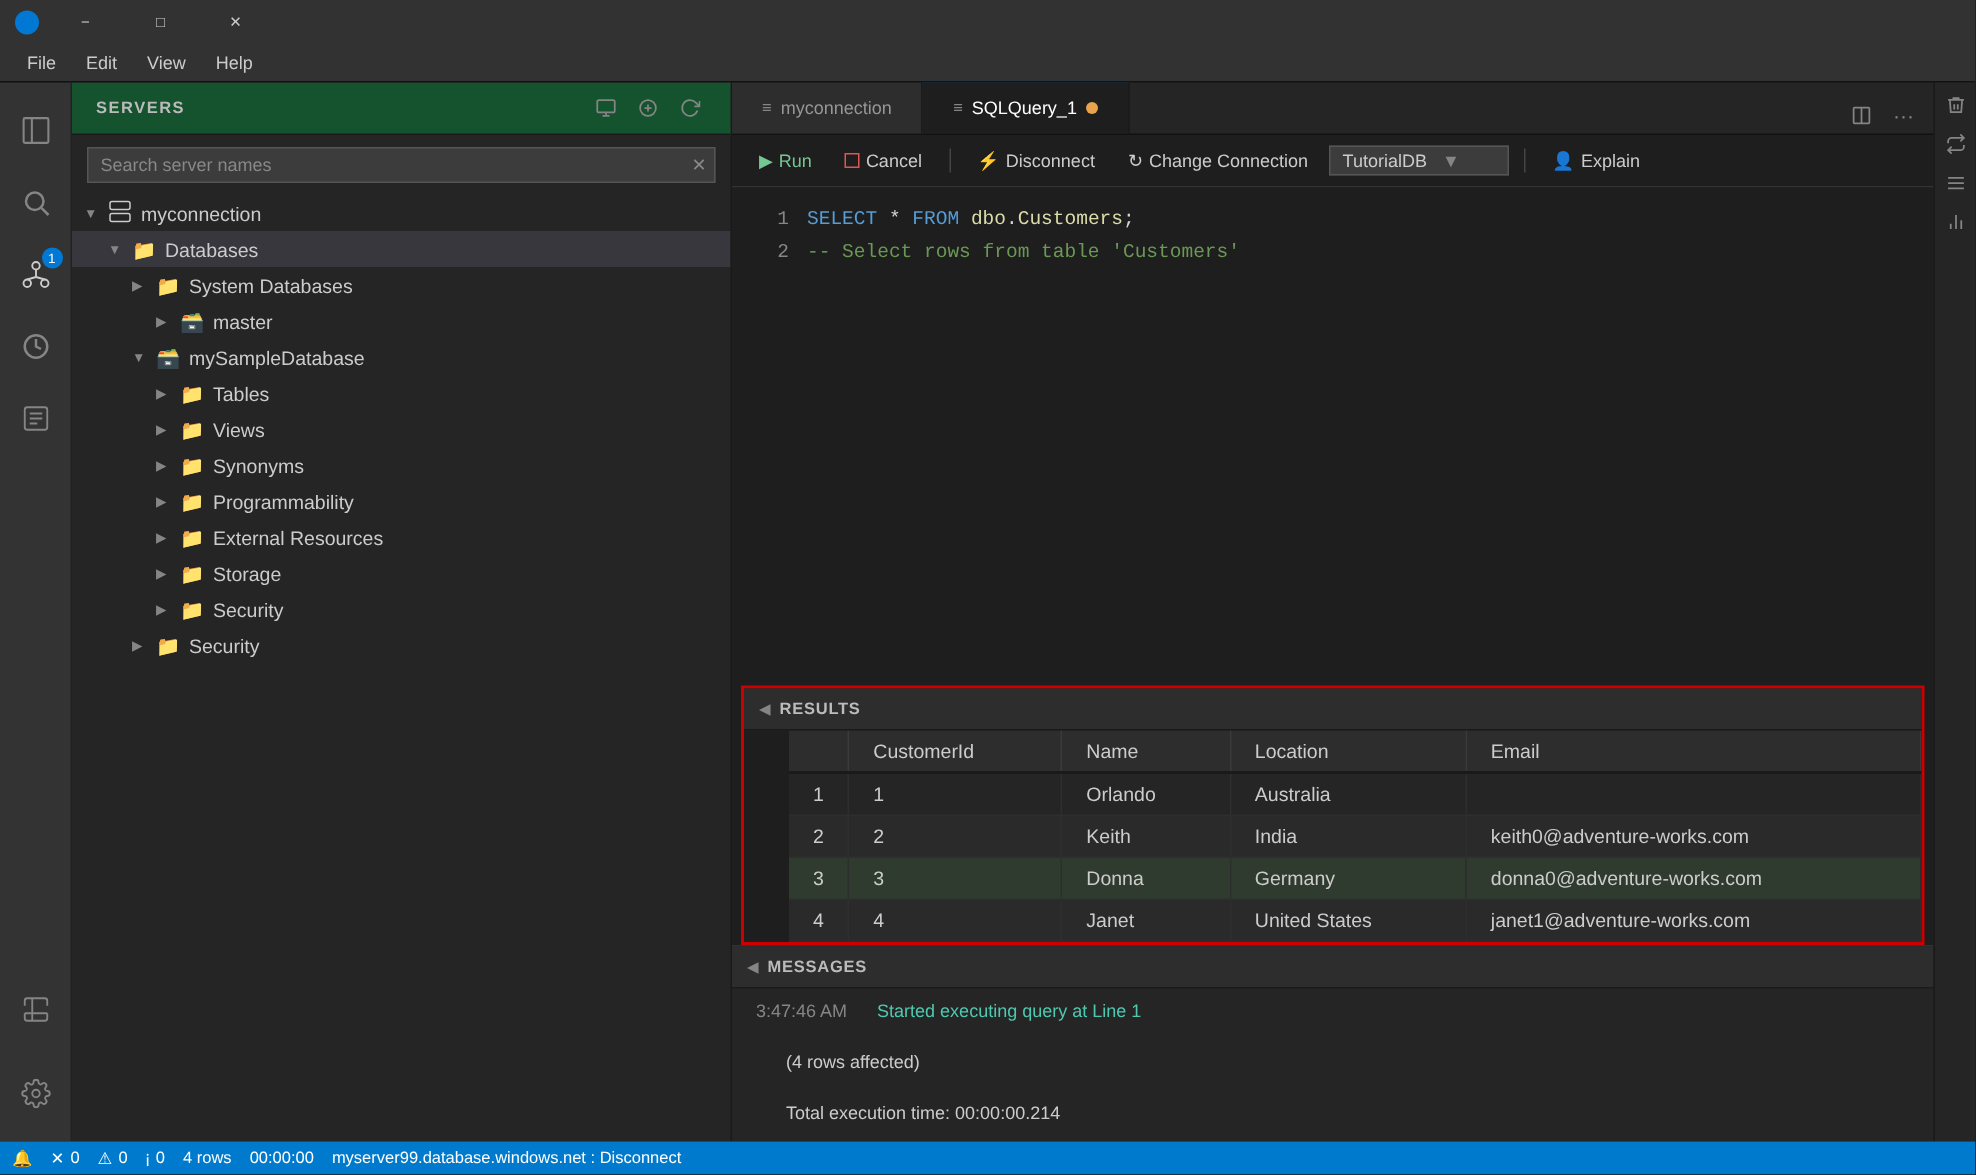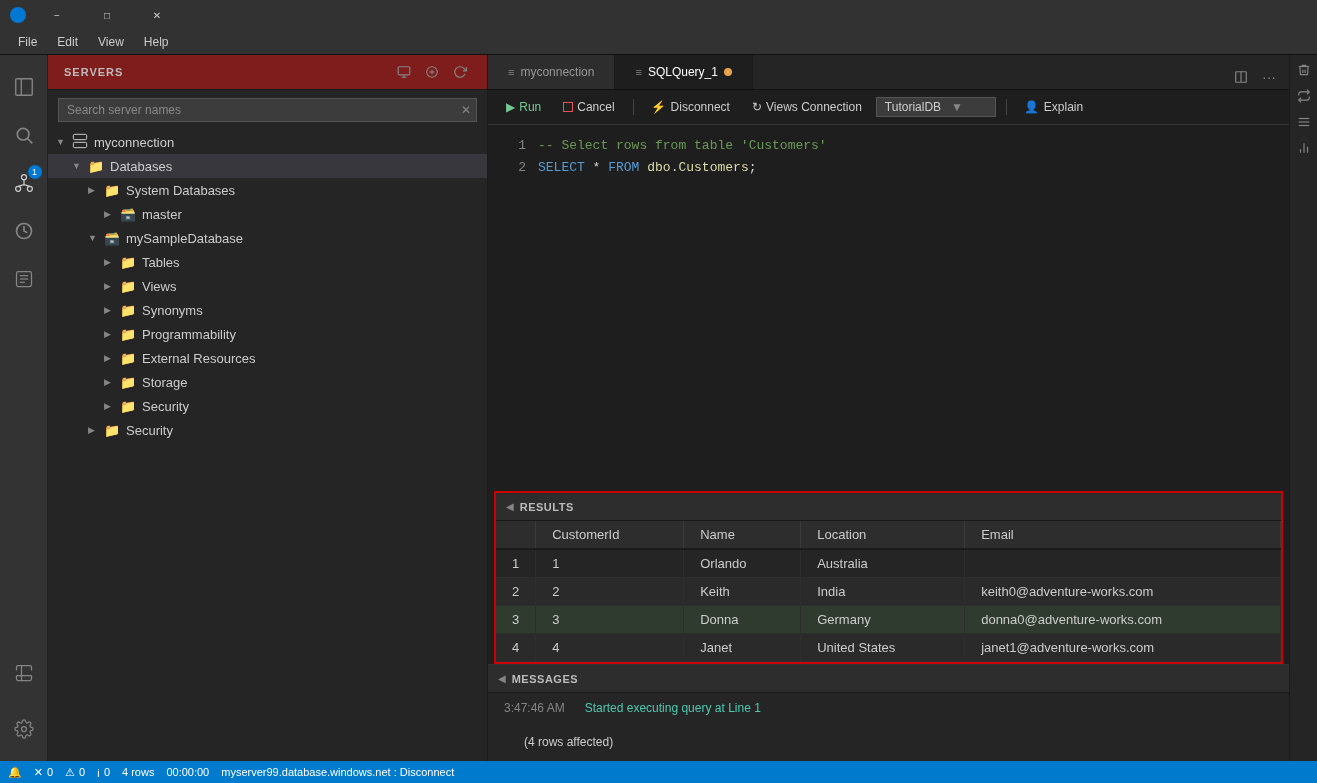--- a/index.html
+++ b/index.html
@@ -21,21 +21,21 @@
 
     
     .activity-bar { width: 48px; background: #333333; display: flex; flex-direction: column; align-items: center; padding-top: 8px; flex-shrink: 0; border-right: 1px solid #222; }
     .activity-icon { width: 48px; height: 48px; display: flex; align-items: center; justify-content: center; color: #858585; font-size: 20px; cursor: pointer; position: relative; }
     .activity-icon .badge { position: absolute; top: 6px; right: 6px; background: #0078d4; color: white; font-size: 9px; width: 14px; height: 14px; border-radius: 50%; display: flex; align-items: center; justify-content: center; }
     .activity-spacer { flex: 1; }
     .activity-bottom { margin-bottom: 8px; }
 
     
     .sidebar { width: 440px; background: #252526; display: flex; flex-direction: column; flex-shrink: 0; border-right: 1px solid #1a1a1a; }
-    .sidebar-header { height: 35px; display: flex; align-items: center; padding: 0 16px; gap: 4px; background: #7f1d1d; border-bottom: 1px solid #1a1a1a; flex-shrink: 0; }
+    .sidebar-header { height: 35px; display: flex; align-items: center; padding: 0 16px; gap: 4px; background: #14532d; border-bottom: 1px solid #1a1a1a; flex-shrink: 0; }
     .sidebar-title { font-size: 11px; font-weight: 600; color: #bbbbbb; letter-spacing: 1px; flex: 1; }
     .sidebar-actions { display: flex; gap: 6px; }
     .sidebar-action-btn { width: 22px; height: 22px; display: flex; align-items: center; justify-content: center; color: #858585; cursor: pointer; font-size: 14px; }
     .search-bar { padding: 8px 10px; flex-shrink: 0; }
     .search-input-wrap { position: relative; }
     .search-input { width: 100%; background: #3c3c3c; border: 1px solid #555; color: #cccccc; padding: 4px 28px 4px 8px; font-size: 12px; outline: none; }
     .search-input::placeholder { color: #888; }
     .search-clear { position: absolute; right: 6px; top: 50%; transform: translateY(-50%); color: #888; cursor: pointer; font-size: 12px; }
     .tree { overflow-y: auto; flex: 1; }
     .tree-item { display: flex; align-items: center; padding: 3px 0; cursor: pointer; height: 24px; }
@@ -73,21 +73,21 @@
     .line-numbers { width: 50px; text-align: right; padding-right: 12px; color: #858585; font-size: 13px; line-height: 22px; user-select: none; flex-shrink: 0; }
     .code-content { flex: 1; line-height: 22px; }
     .code-line { display: flex; align-items: baseline; }
     .kw-green { color: #6a9955; }
     .kw-blue { color: #569cd6; }
     .kw-white { color: #d4d4d4; }
     .kw-yellow { color: #dcdcaa; }
     .results-header { height: 28px; background: #2d2d2d; display: flex; align-items: center; padding: 0 10px; gap: 6px; flex-shrink: 0; border-bottom: 1px solid #1a1a1a; }
     .results-header-icon { color: #858585; font-size: 10px; }
     .results-title { font-size: 11px; font-weight: 600; color: #bbbbbb; letter-spacing: 0.5px; }
-    .results-table-wrap { overflow: auto; }
+    .results-table-wrap { overflow: auto; padding-left: 30px; }
     .results-table { width: 100%; border-collapse: collapse; font-size: 13px; }
     .results-table th { background: #2d2d2d; color: #cccccc; padding: 6px 16px; text-align: left; border-right: 1px solid #3a3a3a; border-bottom: 2px solid #1a1a1a; font-weight: normal; white-space: nowrap; }
     .results-table td { padding: 6px 16px; border-right: 1px solid #2e2e2e; border-bottom: 1px solid #2e2e2e; color: #cccccc; white-space: nowrap; }
     .results-table tr:nth-child(odd) td { background: #252526; }
     .results-table tr:nth-child(even) td { background: #2a2a2a; }
     .results-table tr.highlighted td { background: #2f3b2f; }
     .row-num { color: #858585; width: 30px; text-align: right; padding-right: 8px; }
 
     
     .messages-area { background: #252526; border-top: 1px solid #333; }
@@ -354,51 +354,51 @@
         <span style="color:#e05555; border: 1.5px solid #e05555; width:10px; height:10px; display:inline-block;"></span>
         <span>Cancel</span>
       </button>
       <div class="toolbar-separator"></div>
       <button class="toolbar-btn">
         <span style="font-size:12px;">⚡</span>
         <span>Disconnect</span>
       </button>
       <button class="toolbar-btn">
         <span style="font-size:12px;">↻</span>
-        <span>Views Connection</span>
+        <span>Change Connection</span>
       </button>
       <div class="db-selector">
         <span>TutorialDB</span>
         <span style="margin-left:6px; color:#858585;">▼</span>
       </div>
       <div class="toolbar-separator"></div>
       <div class="explain-btn">
         <span style="font-size:12px;">👤</span>
         <span>Explain</span>
       </div>
     </div>
 
     <div class="code-editor">
       <div class="line-numbers">
         <div>1</div>
         <div>2</div>
       </div>
       <div class="code-content">
-        <div class="code-line">
-          <span class="kw-green">-- Select rows from table 'Customers'</span>
-        </div>
         <div class="code-line">
           <span class="kw-blue">SELECT</span>
           <span class="kw-white">&nbsp;*&nbsp;</span>
           <span class="kw-blue">FROM</span>
           <span class="kw-white">&nbsp;</span>
           <span class="kw-yellow">dbo</span>
           <span class="kw-white">.</span>
           <span class="kw-yellow">Customers</span>
           <span class="kw-white">;</span>
+        </div>
+        <div class="code-line">
+          <span class="kw-green">-- Select rows from table 'Customers'</span>
         </div>
       </div>
     </div>
 
     <div style="border: 2px solid #cc0000; margin: 4px 6px 0 6px;">
       <div class="results-header">
         <span class="results-header-icon">◀</span>
         <span class="results-title">RESULTS</span>
       </div>
       <div class="results-table-wrap">
@@ -455,20 +455,24 @@
         <div class="msg-row">
           <span class="msg-time">3:47:46 AM</span>
           <div>
             <span class="msg-link">Started executing query at Line 1</span>
           </div>
         </div>
         <div class="msg-row">
           <span class="msg-time"></span>
           <span class="msg-text">(4 rows affected)</span>
         </div>
+        <div class="msg-row">
+          <span class="msg-time"></span>
+          <span class="msg-text">Total execution time: 00:00:00.214</span>
+        </div>
       </div>
     </div>
   </div>
 
   <div class="right-gutter">
     <div class="gutter-btn">
       <svg width="14" height="14" viewBox="0 0 24 24" fill="none" stroke="currentColor" stroke-width="2">
           <polyline points="3 6 5 6 21 6"></polyline>
           <path d="M19 6l-1 14H6L5 6"></path>
           <path d="M10 11v6"></path>

